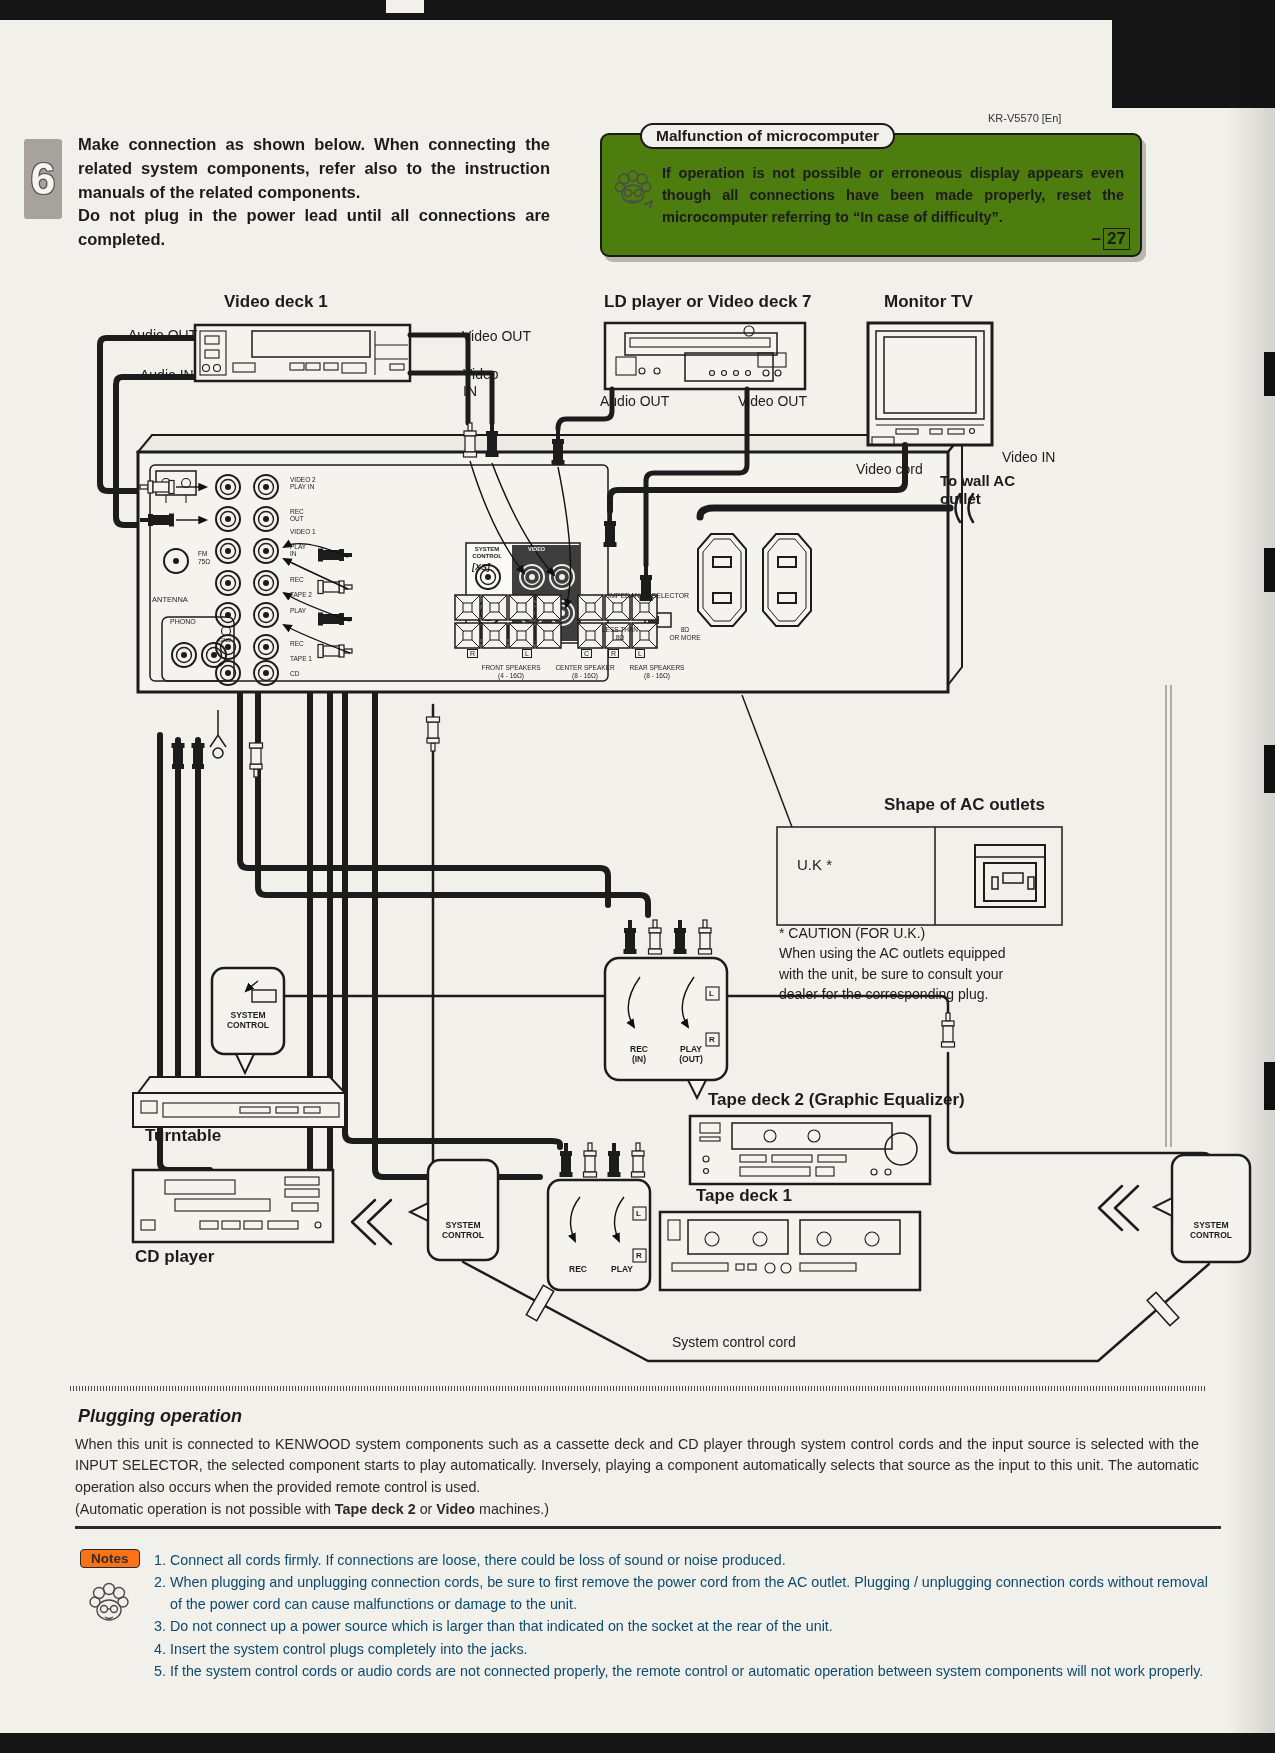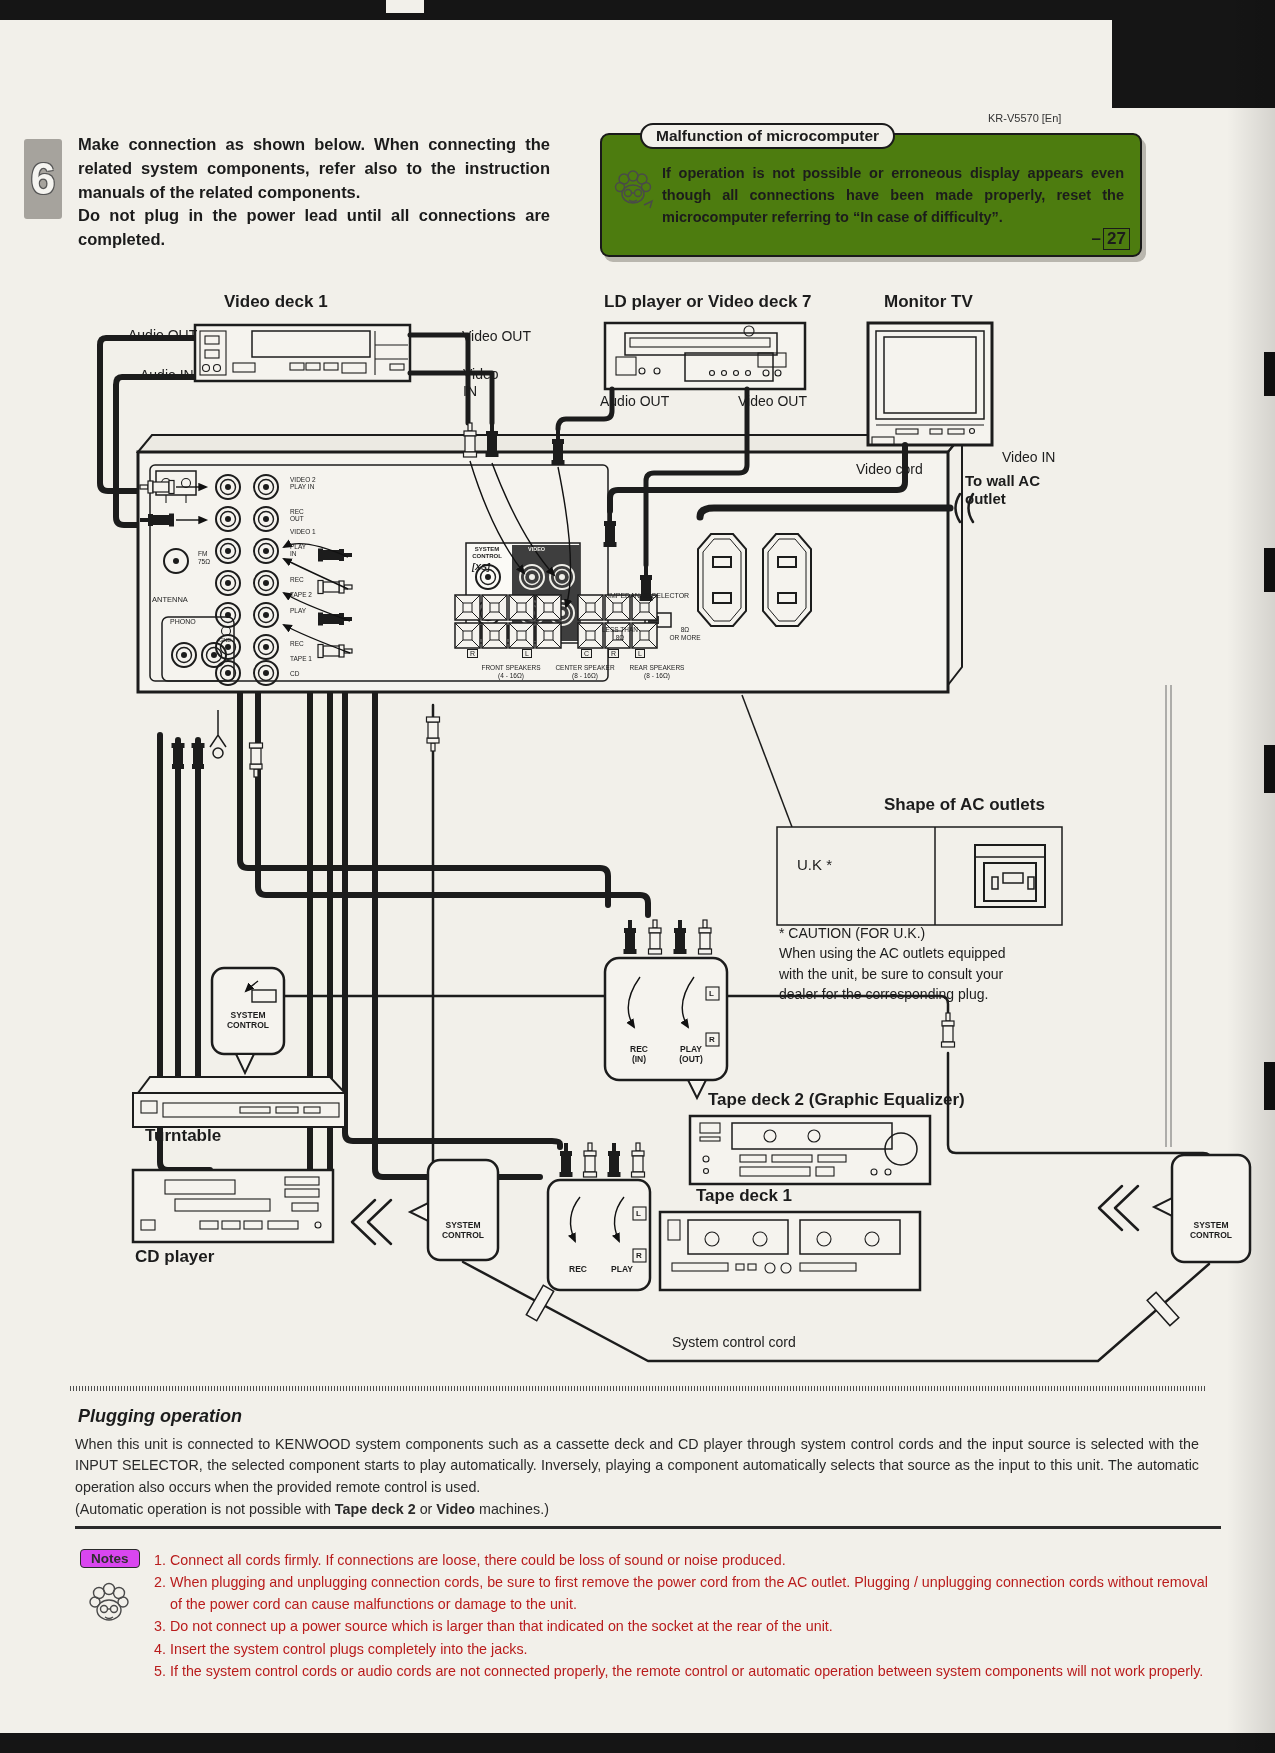--- a/index.html
+++ b/index.html
@@ -46,23 +46,23 @@
   svg .blk{fill:#1c1c1c;}
   svg .drk{fill:#3e3e3e;}
   .autotitle{position:absolute;left:78px;top:1406px;font-size:18px;font-weight:800;font-style:italic;}
   .autobody{position:absolute;left:75px;top:1434px;width:1124px;font-size:14.3px;line-height:1.5;
         text-align:justify;color:#2a2a2a;}
   .autonote{position:absolute;left:75px;top:1501px;width:1124px;font-size:14.3px;color:#2a2a2a;}
   .hatch{position:absolute;left:70px;top:1386px;width:1136px;height:5px;
         background:repeating-linear-gradient(90deg,#4c4c4c 0 1px,transparent 1px 3px);}
   .rule2{position:absolute;left:75px;top:1526px;width:1146px;height:3px;background:#2a2a2a;}
   .notesbox{position:absolute;left:80px;top:1549px;border:1.5px solid #2a2a2a;border-radius:4px;
-        padding:1px 10px;font-size:13.5px;font-weight:700;background:#d946ef;color:#2f2f2f;}
+        padding:1px 10px;font-size:13.5px;font-weight:700;background:#f97316;color:#2f2f2f;}
   .noteslist{position:absolute;left:148px;top:1550px;width:1062px;font-size:14.3px;line-height:1.5;
-        color:#b91c1c;}
+        color:#0c4a6e;}
   .noteslist ol{margin:0;padding-left:22px;}
   .noteslist li{margin-bottom:1px;}
   .ra{position:absolute;background:#111;}
 </style>
 </head>
 <body>
 
 <div class="page">
 
   <div class="bar" style="left:0;top:0;width:1275px;height:20px;"></div>
@@ -558,21 +558,21 @@
   <div class="lbl" style="left:463px;top:366px;font-size:14px;">Video
 IN</div>
 
   <div class="lbl bb" style="left:604px;top:292px;font-size:17px;">LD player or Video deck 7</div>
   <div class="lbl" style="left:600px;top:393px;font-size:14px;">Audio OUT</div>
   <div class="lbl" style="left:738px;top:393px;font-size:14px;">Video OUT</div>
 
   <div class="lbl bb" style="left:884px;top:292px;font-size:17px;">Monitor TV</div>
   <div class="lbl" style="left:1002px;top:449px;font-size:14px;">Video IN</div>
   <div class="lbl" style="left:856px;top:461px;font-size:14px;">Video cord</div>
-  <div class="lbl b" style="left:965px;top:472px;font-size:15px;">To wall AC
+  <div class="lbl b" style="left:940px;top:472px;font-size:15px;">To wall AC
 outlet</div>
 
   <div class="lbl bb" style="left:884px;top:795px;font-size:17px;">Shape of AC outlets</div>
   <div class="lbl" style="left:797px;top:856px;font-size:15px;">U.K *</div>
   <div class="lbl" style="left:779px;top:923px;font-size:14px;line-height:1.45;">* CAUTION (FOR U.K.)
 When using the AC outlets equipped
 with the unit, be sure to consult your
 dealer for the corresponding plug.</div>
 
   <div class="lbl b ctr" style="left:215px;top:1010px;width:66px;font-size:8.5px;">SYSTEM

